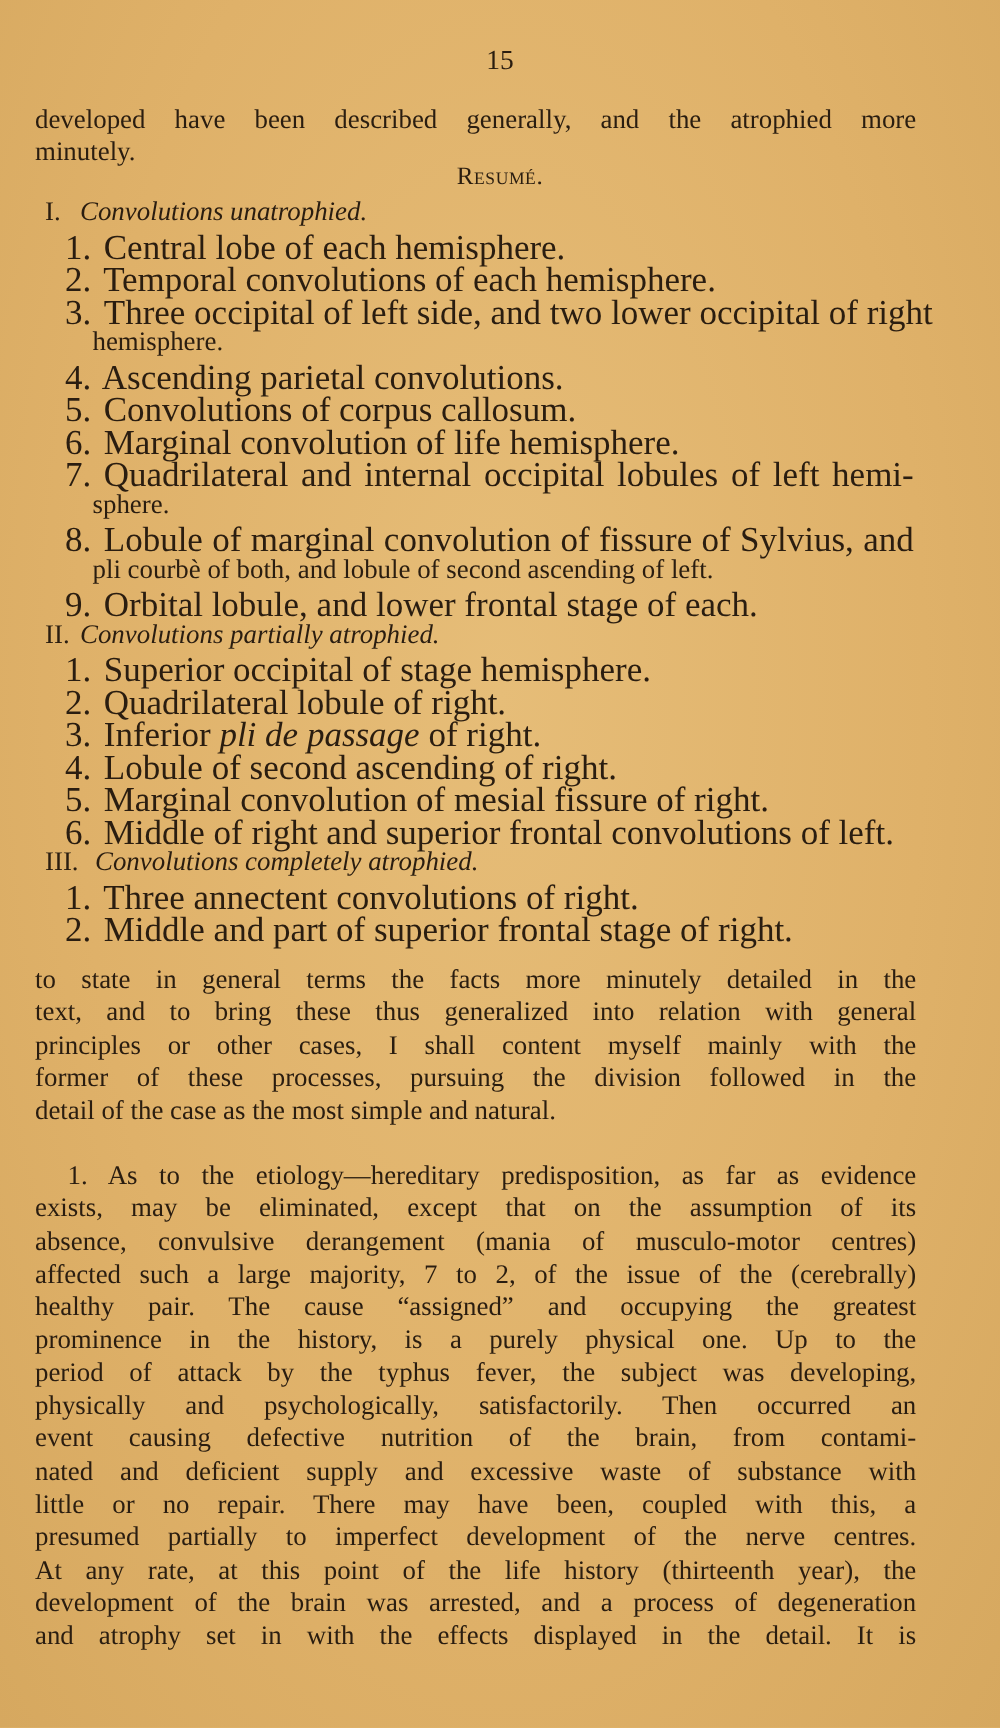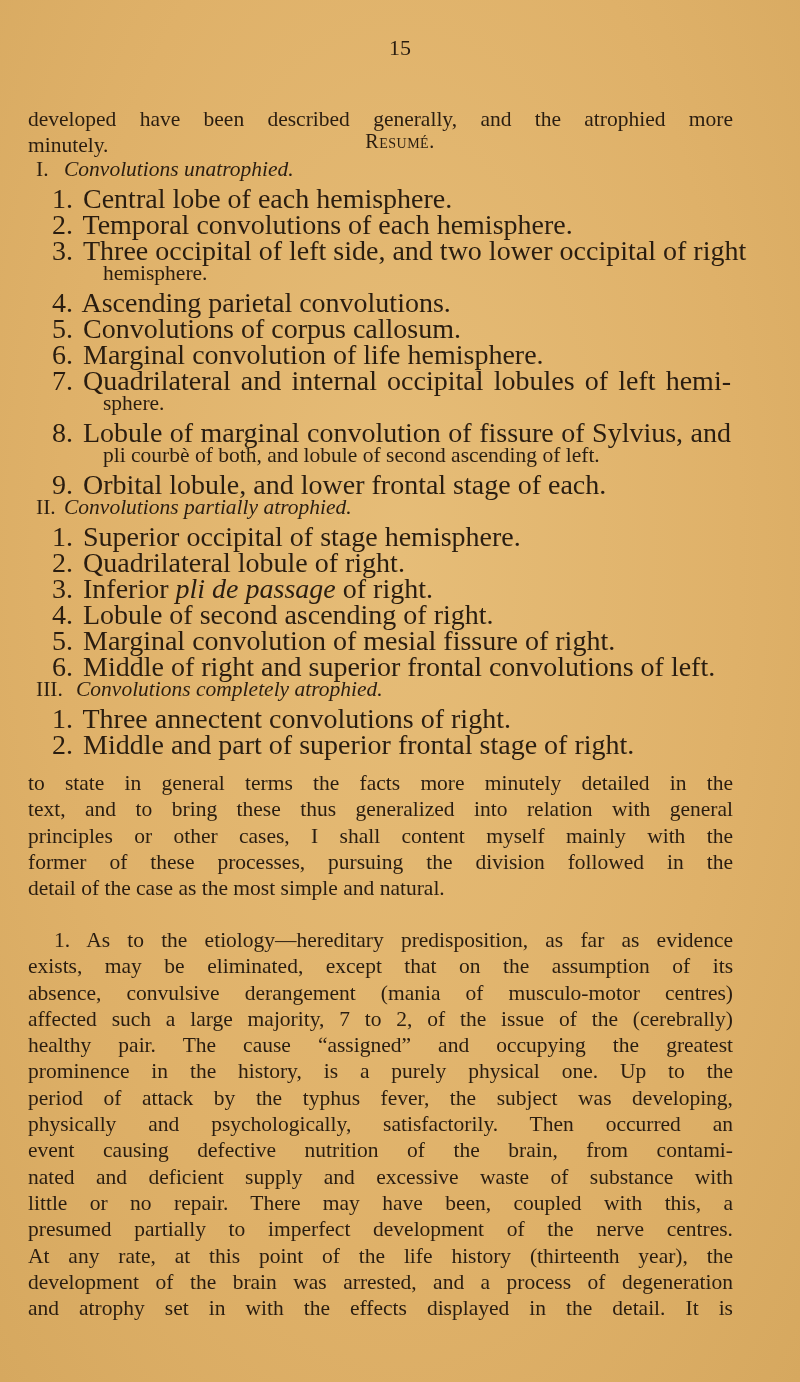--- a/index.html
+++ b/index.html
@@ -15,29 +15,29 @@
   .para { position: absolute; left: 28px; width: 705px; font-size: 21.5px; line-height: 26.3px; text-align: justify; }
   .line { display: block; white-space: nowrap; text-align: justify; text-align-last: justify; }
   .line.last { text-align-last: left; }
   .heading { position: absolute; left: 0; width: 800px; text-align: center; font-size: 20px; letter-spacing: 0.5px; }
   .sc { font-variant: small-caps; }
   .section { position: absolute; left: 36px; font-size: 21.5px; }
   .section .num { display: inline-block; width: 28px; }
   .section em { font-style: italic; }
   .item { position: absolute; left: 52px; font-size: 28px; white-space: nowrap; }
   .item .num { display: inline-block; width: 24px; }
-  .cont { position: absolute; left: 103px; font-size: 21.5px; white-space: nowrap; }
+  .cont { position: absolute; left: 74px; font-size: 21.5px; white-space: nowrap; }
   .just { width: 648px; display: inline-block; text-align: justify; text-align-last: justify; }
 </style>
 </head>
 <body>
 
 <div class="page-num">15</div>
 
-<div class="para" style="top:82px;margin-top:24px;">
+<div class="para" style="top:82px;">
   <span class="line">developed have been described generally, and the atrophied more</span>
   <span class="line last">minutely.</span>
 </div>
 
 <div class="heading" style="top:130px;">
   <span class="sc">Resumé.</span>
 </div>
 
 <div class="section" style="top:157px;">
   <span class="num">I.</span><em>Convolutions unatrophied.</em>

